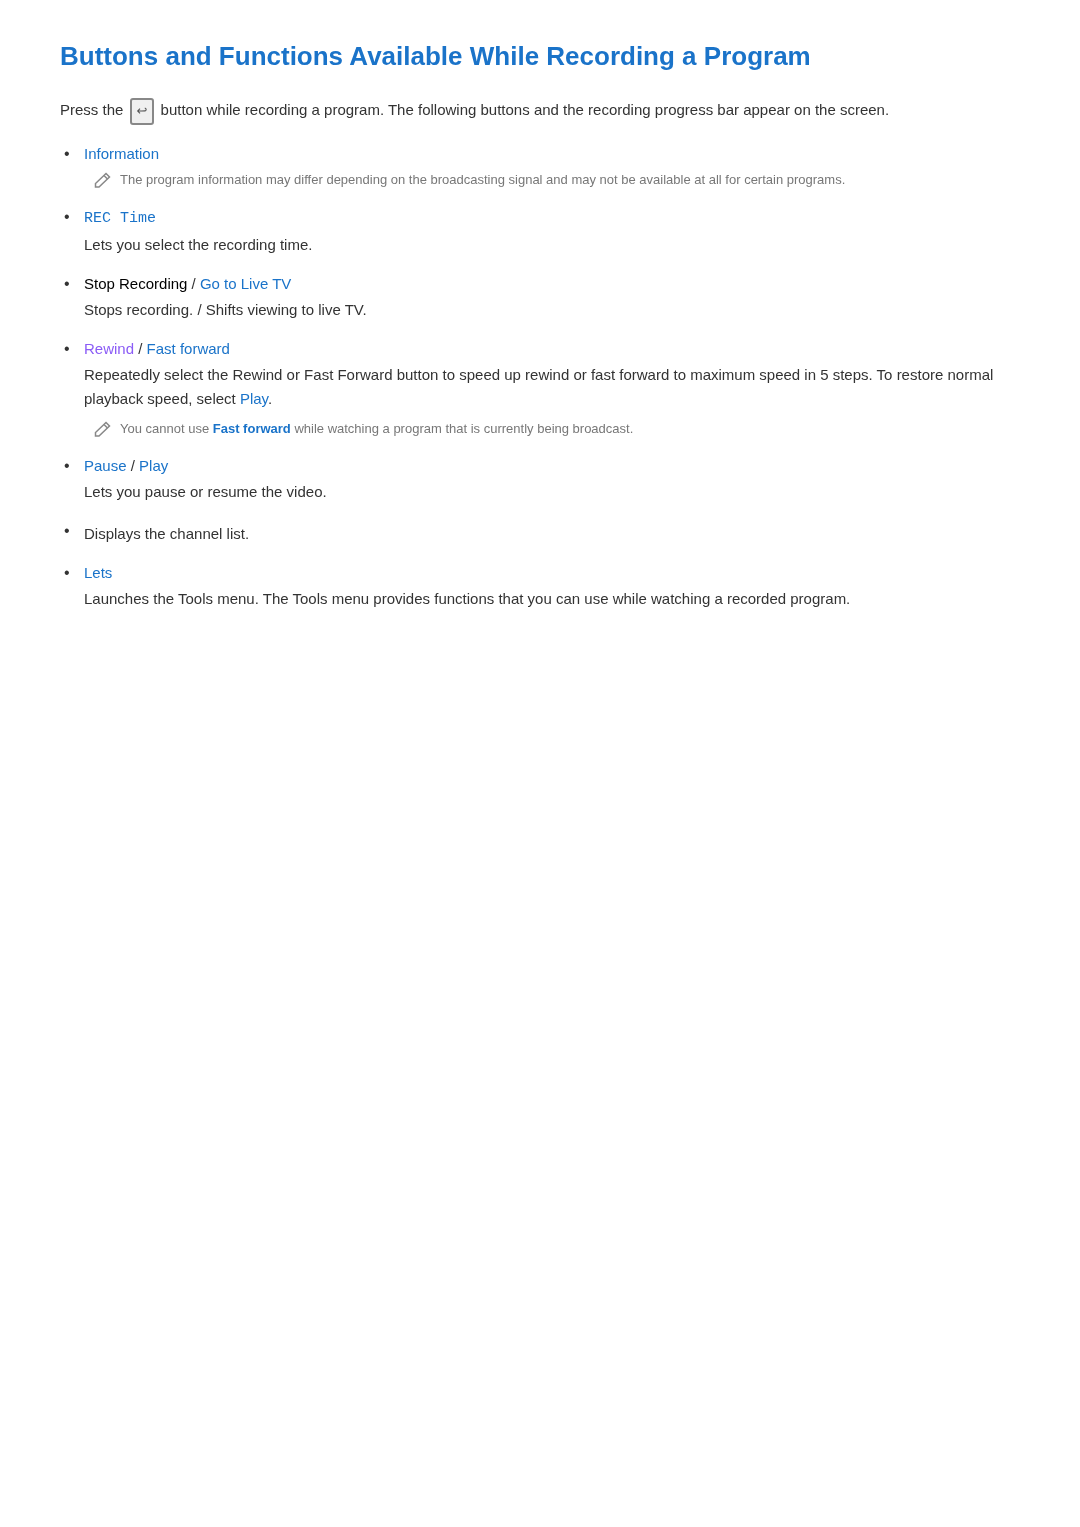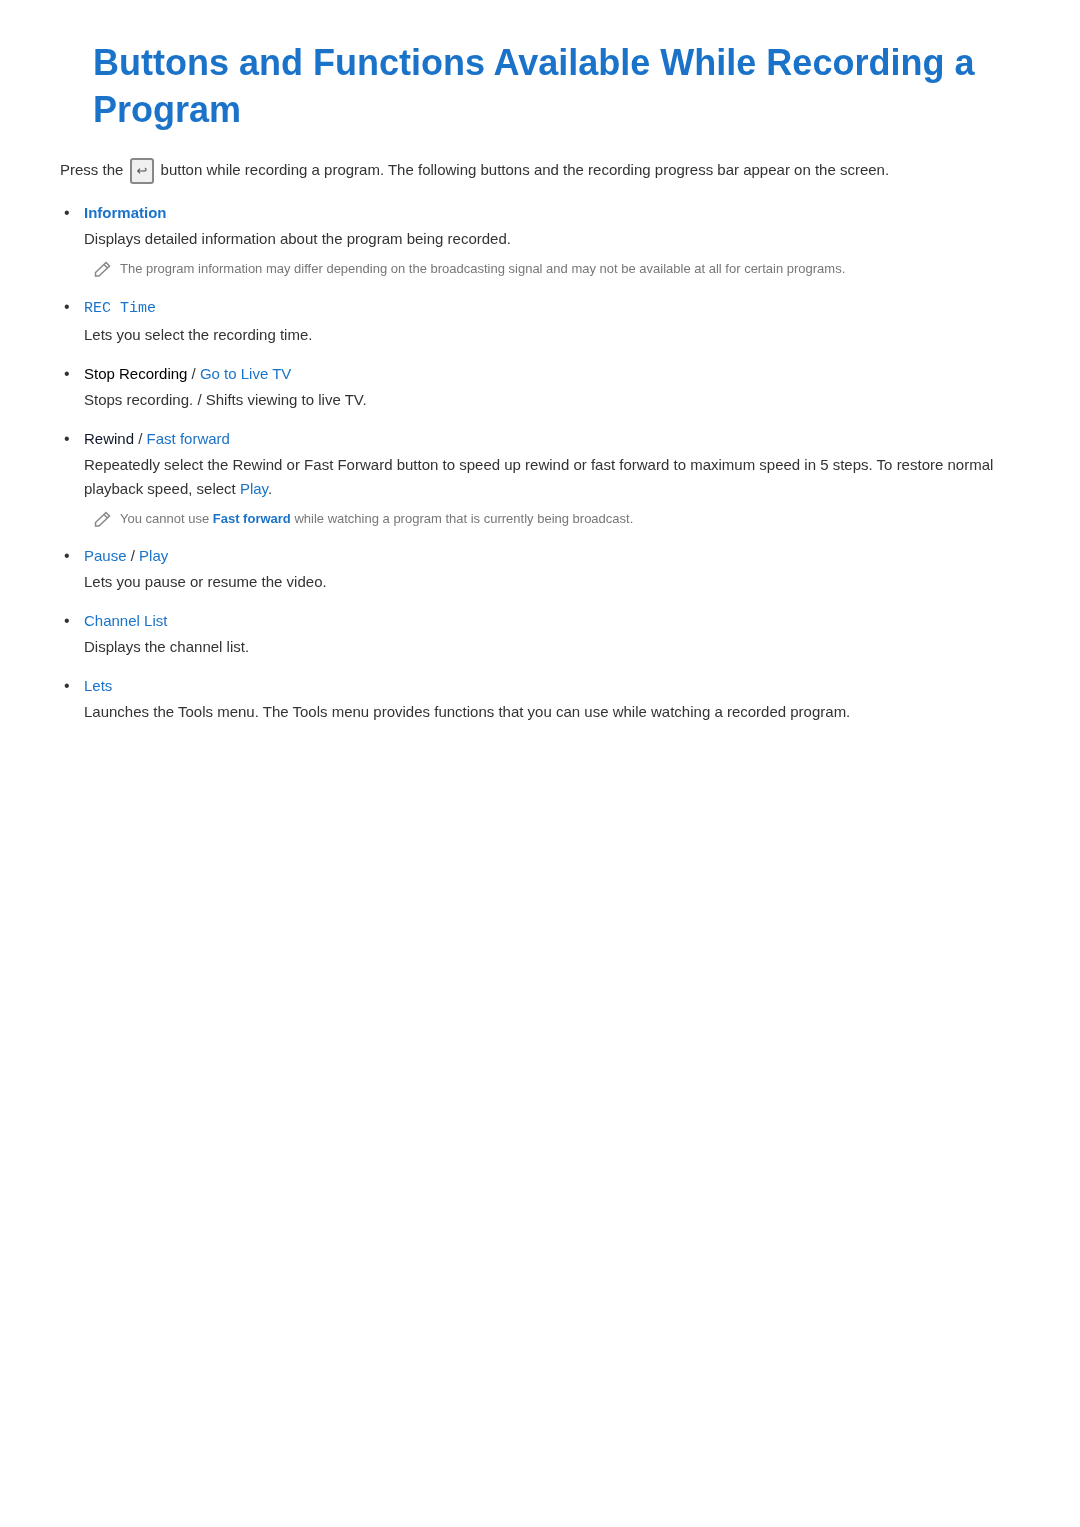--- a/index.html
+++ b/index.html
@@ -12,26 +12,25 @@
       background: #ffffff;
       font-family: Arial, sans-serif;
       font-size: 15px;
       color: #333333;
       width: 1080px;
       min-height: 1527px;
       padding: 40px 60px 60px 60px;
     }
 
     .page-title {
-      font-size: 36px;
+      font-size: 26px;
       font-weight: bold;
       color: #1a73c9;
       margin-bottom: 24px;
       line-height: 1.3;
-      margin-left: 33px;
     }
 
     .intro-text {
       font-size: 15px;
       color: #333;
       margin-bottom: 20px;
       line-height: 1.6;
     }
 
     .info-button-icon {
@@ -134,23 +133,22 @@
 <h1 class="page-title">Buttons and Functions Available While Recording a Program</h1>
 
 <p class="intro-text">
   Press the <span class="info-button-icon"></span> button while recording a program. The following buttons and the recording progress bar appear on the screen.
 </p>
 
 <ul class="bullet-list">
 
   <li>
     <div class="item-title">
-      <span style="color:#1a73c9;font-weight:bold;">Information</span>
-    </div>
-    <div class="item-desc">Displays detailed information about the program being recorded.</div>
+      <span style="color:#1a73c9;">Information</span>
+    </div>
     <div class="note-box">
       <span class="note-icon">
         <svg viewBox="0 0 18 18" fill="none" xmlns="http://www.w3.org/2000/svg">
           <path d="M12 2.5l3.5 3.5L5 16H1.5v-3.5L12 2.5z" stroke="#888" stroke-width="1.5" fill="none"></path>
           <path d="M10 4.5l3.5 3.5" stroke="#888" stroke-width="1.5"></path>
         </svg>
       </span>
       <span class="note-text">The program information may differ depending on the broadcasting signal and may not be available at all for certain programs.</span>
     </div>
   </li>
@@ -166,21 +164,21 @@
     <div class="item-title">
       <span style="color:#000000;">Stop Recording</span>
       <span class="separator"> / </span>
       <span style="color:#1a73c9;">Go to Live TV</span>
     </div>
     <div class="item-desc">Stops recording. / Shifts viewing to live TV.</div>
   </li>
 
   <li>
     <div class="item-title">
-      <span style="color:#0f172a;">Rewind</span>
+      <span style="color:#8b5cf6;">Rewind</span>
       <span class="separator"> / </span>
       <span style="color:#1a73c9;">Fast forward</span>
     </div>
     <div class="item-desc">
       Repeatedly select the Rewind or Fast Forward button to speed up rewind or fast forward to maximum speed in 5 steps. To restore normal playback speed, select <span class="highlight-link">Play</span>.
     </div>
     <div class="note-box">
       <span class="note-icon">
         <svg viewBox="0 0 18 18" fill="none" xmlns="http://www.w3.org/2000/svg">
           <path d="M12 2.5l3.5 3.5L5 16H1.5v-3.5L12 2.5z" stroke="#888" stroke-width="1.5" fill="none"></path>
@@ -196,23 +194,20 @@
   <li>
     <div class="item-title">
       <span style="color:#1a73c9;">Pause</span>
       <span class="separator"> / </span>
       <span style="color:#1a73c9;">Play</span>
     </div>
     <div class="item-desc">Lets you pause or resume the video.</div>
   </li>
 
   <li>
-    <div class="item-title">
-      <span style="color:#1a73c9;">Channel List</span>
-    </div>
     <div class="item-desc">Displays the channel list.</div>
   </li>
 
   <li>
     <div class="item-title">
       <span style="color:#1a73c9;">Lets</span>
     </div>
     <div class="item-desc">Launches the Tools menu. The Tools menu provides functions that you can use while watching a recorded program.</div>
   </li>
 

